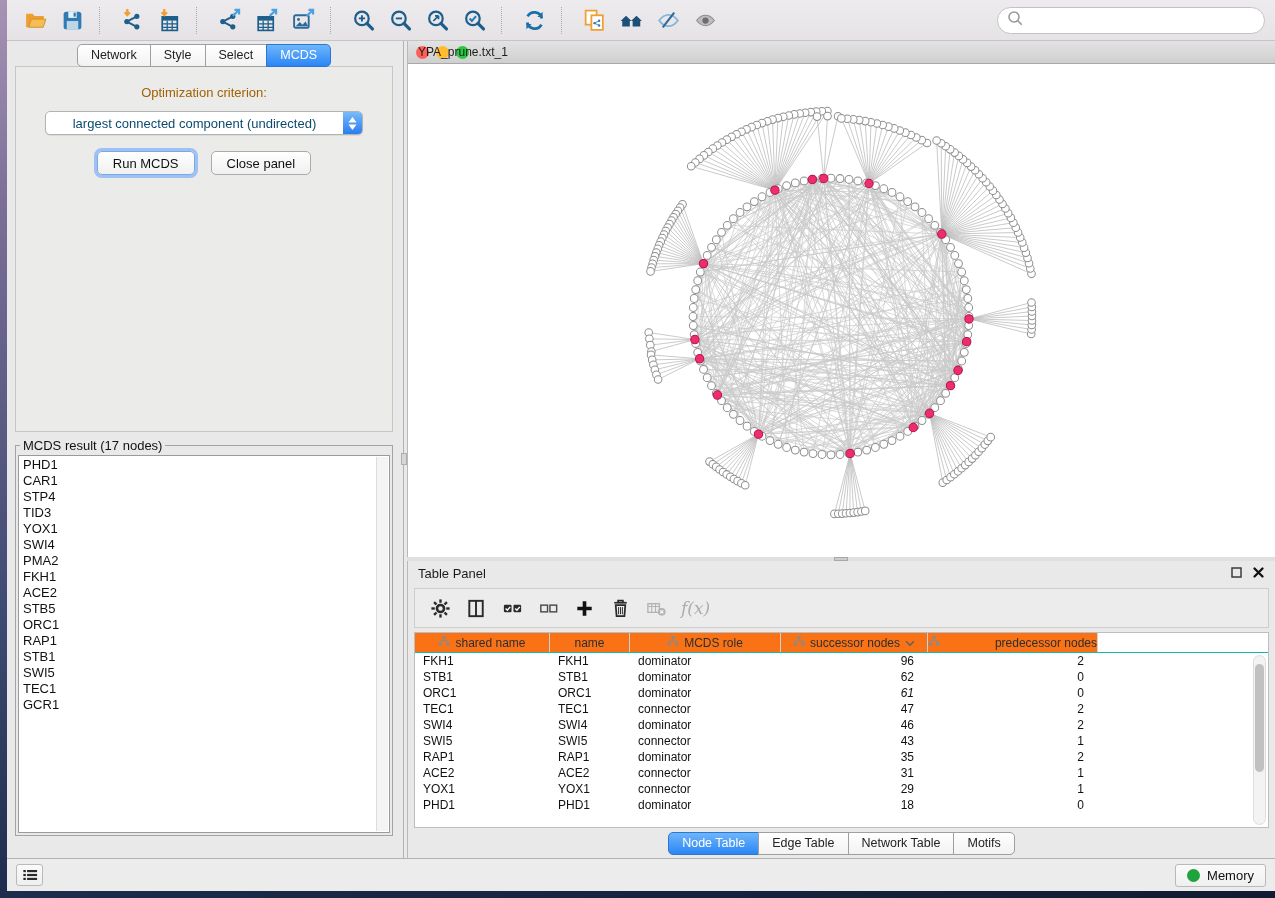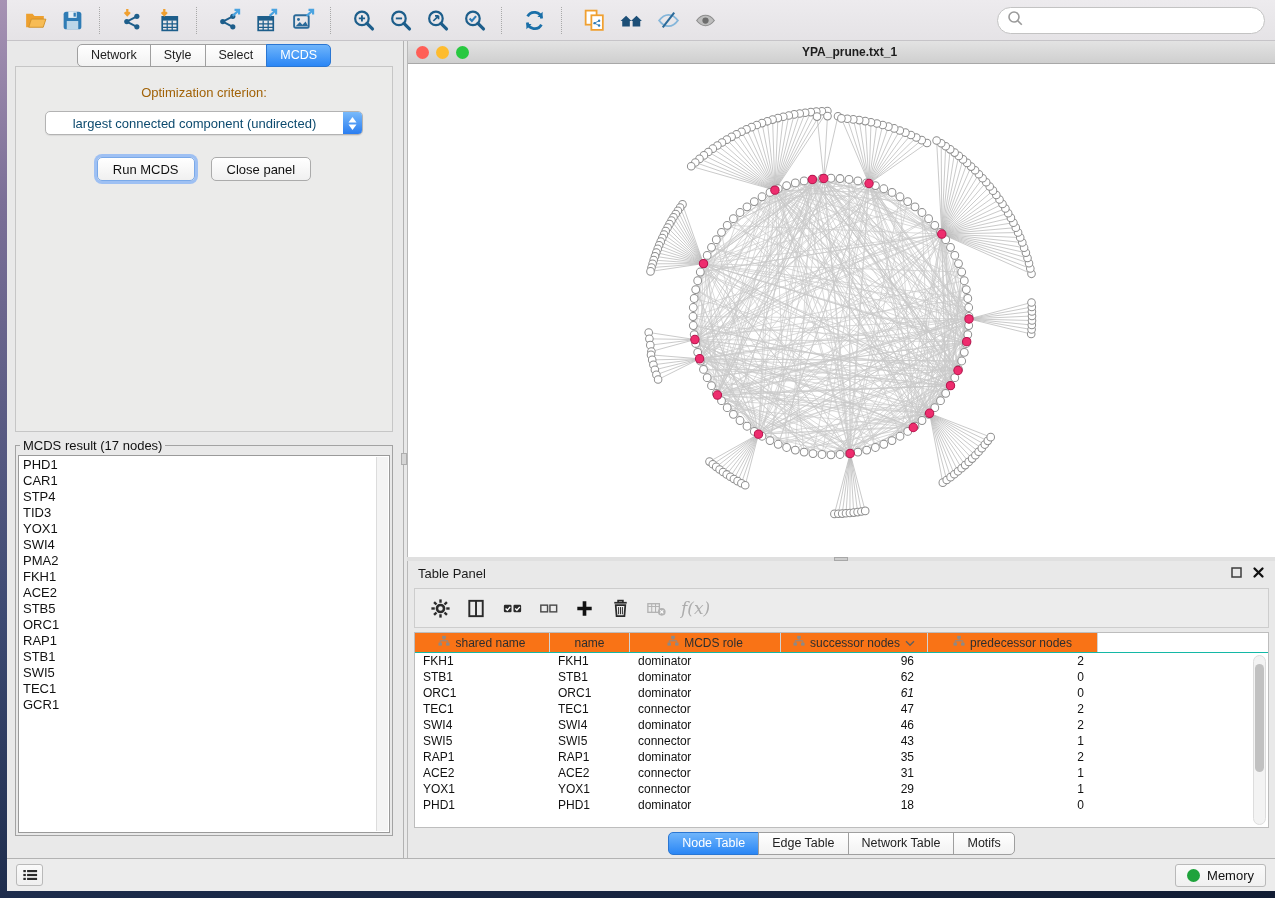--- a/index.html
+++ b/index.html
@@ -30,41 +30,41 @@
   .seg-tab:last-child{border-radius:0 5px 5px 0;}
   .seg-tab.sel{background:linear-gradient(#6fb5fb,#2a86f5);color:#fff;border-color:#2a76d2;}
   .cp-content{margin:-1px 8px 0;border:1px solid #c6c6c6;background:#ebebea;height:366px;flex:0 0 366px;
               padding-top:18px;text-align:center;}
   .opt-label{font-size:13px;margin-bottom:11px;color:#a16207;}
   .dropdown{display:inline-flex;width:318px;height:24px;border:1px solid #b3b3b3;border-radius:5px;background:#fff;
             align-items:center;overflow:hidden;box-shadow:0 1px 1px rgba(0,0,0,.08);}
   .dropdown .dd-val{flex:1;text-align:center;font-size:13px;color:#0c4a6e;padding:0 4px;white-space:nowrap;}
   .dd-stepper{width:19px;height:100%;background:linear-gradient(#79bafb,#2a7df0);display:flex;flex-direction:column;
               align-items:center;justify-content:center;gap:1px;}
-  .btn-row{margin-top:22px;display:flex;justify-content:center;gap:16px;}
+  .btn-row{margin-top:16px;display:flex;justify-content:center;gap:16px;}
   .mac-btn{height:24px;padding:0 15px;background:linear-gradient(#ffffff,#f0f0f0);border:1px solid #ababab;
            border-radius:5px;font:13px "Liberation Sans",sans-serif;color:#111;}
   .mac-btn.focused{box-shadow:0 0 0 3px rgba(106,164,248,.6);border-color:#7aa9e8;}
   fieldset.result{margin:6px 8px 22px;border:1px solid #a3a3a3;padding:2px;flex:1;min-height:0;display:flex;position:relative;}
   fieldset.result legend{font-size:13px;padding:0 3px;margin-left:2px;color:#111;}
   .list-box{flex:1;background:#fff;border:1px solid #9a9a9a;position:relative;overflow:hidden;}
   .list-items{position:absolute;inset:1px 14px 1px 4px;font-size:13px;line-height:16px;color:#111;}
   .list-scroll{position:absolute;top:1px;bottom:1px;right:1px;width:12px;background:#f4f4f4;border-left:1px solid #dcdcdc;}
   
   .v-split{width:6px;flex:0 0 6px;background:#e9e9e9;position:relative;}
   .v-split .line{position:absolute;left:2px;top:0;bottom:0;width:1px;background:#b2b2b2;}
   .v-split .grip{position:absolute;left:0;top:412px;width:6px;height:12px;background:#d6d6d6;border:1px solid #aeaeae;}
   
   .right-area{flex:1;display:flex;flex-direction:column;min-width:0;min-height:0;}
   .network-window{flex:0 0 516px;display:flex;flex-direction:column;border-left:1px solid #b9b9b9;min-height:0;}
   .net-titlebar{height:23px;flex:0 0 23px;background:linear-gradient(#e3e3e3,#cfcfcf);border-bottom:1px solid #a8a8a8;
                 position:relative;display:flex;align-items:center;padding:0 8px;}
   .lights{display:flex;gap:7px;}
   .light{width:13px;height:13px;border-radius:50%;}
-  .net-title{position:absolute;left:16px;right:0;text-align:center;font-size:12px;font-weight:bold;color:#1d1d1d;pointer-events:none;}
+  .net-title{position:absolute;left:10px;right:0;font-size:12px;font-weight:normal;color:#1d1d1d;pointer-events:none;}
   .net-canvas{flex:1;background:#fff;position:relative;min-height:0;}
   .net-canvas svg{position:absolute;inset:0;width:100%;height:100%;}
   .h-split{height:4px;flex:0 0 4px;background:#e0e0e0;position:relative;}
   .h-split .grip{position:absolute;left:50%;top:0;width:14px;height:4px;margin-left:-7px;background:#cccccc;border:1px solid #a8a8a8;}
   
   .table-panel{flex:1;display:flex;flex-direction:column;background:#e9e9e9;border-left:1px solid #b9b9b9;min-height:0;}
   .tp-toolbar{margin:2px 6px 0;border:1px solid #cdcdcd;background:#ececec;height:40px;flex:0 0 40px;
               display:flex;align-items:center;padding:0 14px;gap:13px;}
   .tp-ic{display:flex;align-items:center;justify-content:center;}
   .fx-label{font:italic 17px "DejaVu Serif",serif;color:#a9a9a9;}
@@ -1328,21 +1328,21 @@
                         <rect x="0.5" y="7.6" width="3.4" height="3"></rect>
                         <rect x="8.1" y="7.6" width="3.4" height="3"></rect>
                       </g>
                       <path d="M6 3.8v2M2.2 7.6V5.8h7.6v1.8" stroke="#8a8a8a" fill="none" stroke-width="1"></path>
                     </svg></span>
                   <span>successor nodes</span>
                   <span><svg width="10" height="7" viewBox="0 0 10 7">
                       <path d="M1 1.2l4 4 4-4" stroke="#5f5f5f" stroke-width="1.4" fill="none"></path>
                     </svg></span>
                 </div>
-                <div class="th" style="width:170px;flex:0 0 170px;">
+                <div class="th" style="width:170px;flex:0 0 170px;justify-content:space-between;">
                   <span><svg width="12" height="12" viewBox="0 0 12 12">
                       <g fill="#8a8a8a">
                         <rect x="4.2" y="0.8" width="3.6" height="3"></rect>
                         <rect x="0.5" y="7.6" width="3.4" height="3"></rect>
                         <rect x="8.1" y="7.6" width="3.4" height="3"></rect>
                       </g>
                       <path d="M6 3.8v2M2.2 7.6V5.8h7.6v1.8" stroke="#8a8a8a" fill="none" stroke-width="1"></path>
                     </svg></span>
                   <span>predecessor nodes</span>
                 </div>

